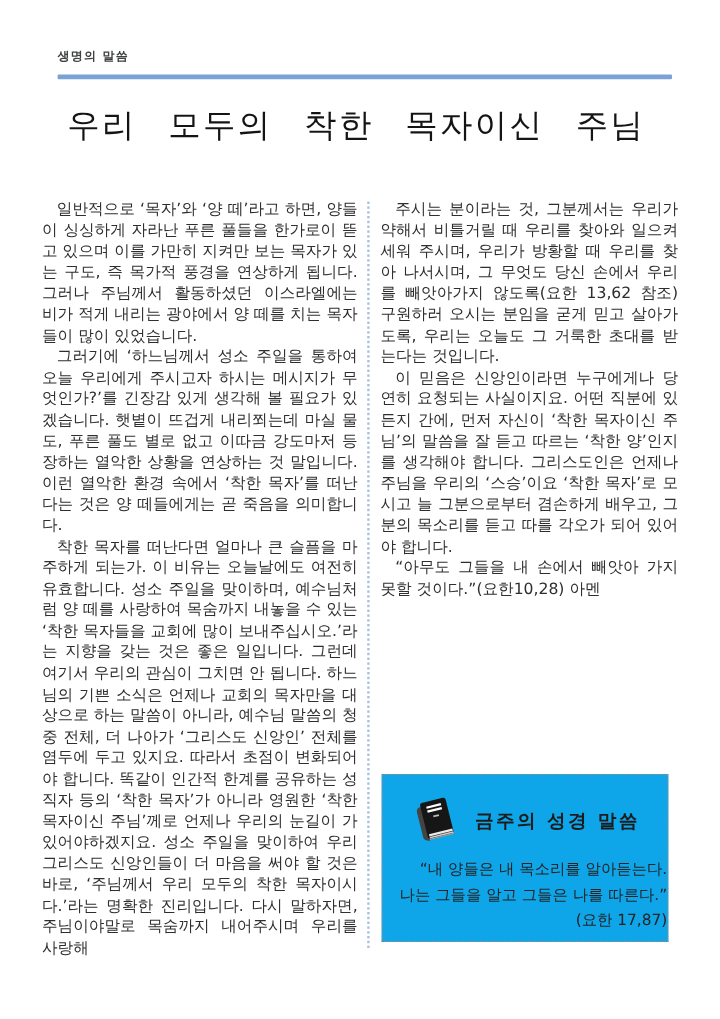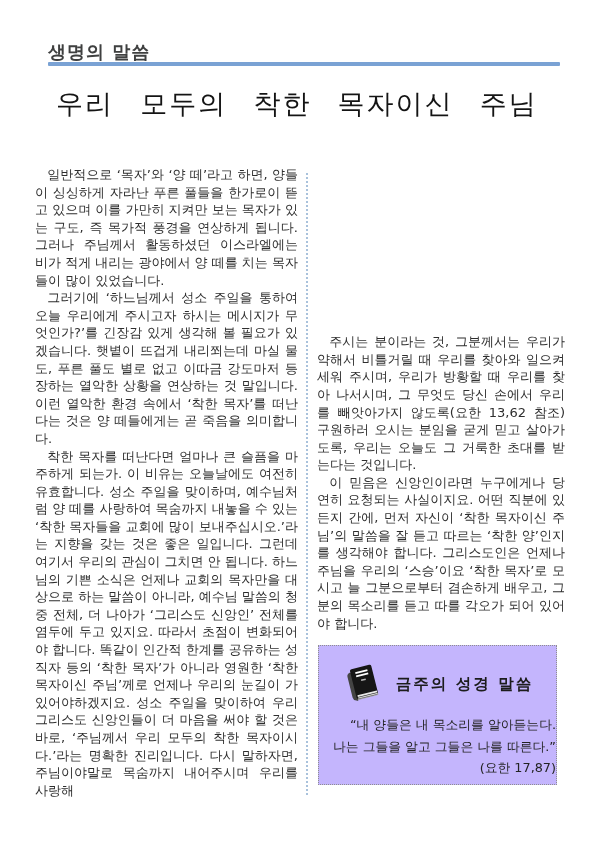--- a/index.html
+++ b/index.html
@@ -7,58 +7,58 @@
     position:relative;
     width:600px;height:849px;
     background:#ffffff;
     font-family:"DejaVu Sans","Liberation Sans",sans-serif;
     color:#2b2b2b;
     overflow:hidden;
   }
   
   .section-label{
     position:absolute;left:48px;top:40px;
-    font-size:18px;font-weight:bold;color:#3f4040;
+    font-size:10px;font-weight:bold;color:#3f4040;
     letter-spacing:1px;
   }
   .accent-rule{
     position:absolute;left:48px;top:62px;width:512px;height:4px;
     border-radius:1px;
   }
   .article-title{
     position:absolute;left:56px;top:86px;width:520px;
     font-family:Liberation Mono, monospace;
     font-size:27px;font-weight:500;color:#141414;
     letter-spacing:2px;word-spacing:8px;white-space:nowrap;
   }
   .byline{
     position:absolute;right:40px;top:137px;
     font-size:12.5px;color:#333;letter-spacing:0.5px;
   }
   .byline .author{font-weight:bold;color:#222;}
   
   .columns{
     position:absolute;left:35px;top:166px;width:530px;
-    display:flex;align-items:center;
+    display:flex;align-items:flex-start;
   }
   .col{
     font-size:13px;line-height:17.6px;
     text-align:justify;color:#2e2e2e;
   }
   .col p{margin:0;text-indent:0.95em;}
   .col-left{width:263px;padding-right:5px;}
   .col-divider{
     width:0;border-left:2px dotted #a9c2dc;
     margin:2px 3px 0 3px;height:622px;
   }
   .col-right{flex:1;padding-left:6px;}
   
   .verse-box{
     position:absolute;left:318px;top:645px;width:239px;height:140px;
-    border:1px dotted #8f8f8f;background:#c4b5fd;
+    border:1px dotted #8f8f8f;background:#0ea5e9;
     box-sizing:border-box;
   }
   .verse-head{
     display:flex;align-items:center;justify-content:center;
     margin-top:16px;gap:12px;
   }
   .bible-icon{width:42px;height:44px;flex:0 0 auto;}
   .verse-title{
     font-size:15.5px;font-weight:bold;color:#1c1c1c;letter-spacing:2px;
   }
@@ -81,20 +81,21 @@
   <div class="columns">
     <div class="col col-left">
       <p>일반적으로 ‘목자’와 ‘양 떼’라고 하면, 양들이 싱싱하게 자라난 푸른 풀들을 한가로이 뜯고 있으며 이를 가만히 지켜만 보는 목자가 있는 구도, 즉 목가적 풍경을 연상하게 됩니다. 그러나 주님께서 활동하셨던 이스라엘에는 비가 적게 내리는 광야에서 양 떼를 치는 목자들이 많이 있었습니다.</p>
       <p>그러기에 ‘하느님께서 성소 주일을 통하여 오늘 우리에게 주시고자 하시는 메시지가 무엇인가?’를 긴장감 있게 생각해 볼 필요가 있겠습니다. 햇볕이 뜨겁게 내리쬐는데 마실 물도, 푸른 풀도 별로 없고 이따금 강도마저 등장하는 열악한 상황을 연상하는 것 말입니다. 이런 열악한 환경 속에서 ‘착한 목자’를 떠난다는 것은 양 떼들에게는 곧 죽음을 의미합니다.</p>
       <p>착한 목자를 떠난다면 얼마나 큰 슬픔을 마주하게 되는가. 이 비유는 오늘날에도 여전히 유효합니다. 성소 주일을 맞이하며, 예수님처럼 양 떼를 사랑하여 목숨까지 내놓을 수 있는 ‘착한 목자들을 교회에 많이 보내주십시오.’라는 지향을 갖는 것은 좋은 일입니다. 그런데 여기서 우리의 관심이 그치면 안 됩니다. 하느님의 기쁜 소식은 언제나 교회의 목자만을 대상으로 하는 말씀이 아니라, 예수님 말씀의 청중 전체, 더 나아가 ‘그리스도 신앙인’ 전체를 염두에 두고 있지요. 따라서 초점이 변화되어야 합니다. 똑같이 인간적 한계를 공유하는 성직자 등의 ‘착한 목자’가 아니라 영원한 ‘착한 목자이신 주님’께로 언제나 우리의 눈길이 가 있어야하겠지요. 성소 주일을 맞이하여 우리 그리스도 신앙인들이 더 마음을 써야 할 것은 바로, ‘주님께서 우리 모두의 착한 목자이시다.’라는 명확한 진리입니다. 다시 말하자면, 주님이야말로 목숨까지 내어주시며 우리를 사랑해</p>
     </div>
     <div class="col-divider"></div>
     <div class="col col-right">
       <p>주시는 분이라는 것, 그분께서는 우리가 약해서 비틀거릴 때 우리를 찾아와 일으켜 세워 주시며, 우리가 방황할 때 우리를 찾아 나서시며, 그 무엇도 당신 손에서 우리를 빼앗아가지 않도록(요한 13,62 참조) 구원하러 오시는 분임을 굳게 믿고 살아가도록, 우리는 오늘도 그 거룩한 초대를 받는다는 것입니다.</p>
       <p>이 믿음은 신앙인이라면 누구에게나 당연히 요청되는 사실이지요. 어떤 직분에 있든지 간에, 먼저 자신이 ‘착한 목자이신 주님’의 말씀을 잘 듣고 따르는 ‘착한 양’인지를 생각해야 합니다. 그리스도인은 언제나 주님을 우리의 ‘스승’이요 ‘착한 목자’로 모시고 늘 그분으로부터 겸손하게 배우고, 그분의 목소리를 듣고 따를 각오가 되어 있어야 합니다.</p>
+      <p>“아무도 그들을 내 손에서 빼앗아 가지 못할 것이다.”(요한10,28) 아멘</p>
     </div>
   </div>
 
   <div class="verse-box">
     <div class="verse-head">
       <svg class="bible-icon" viewBox="0 0 44 46" aria-hidden="true">
         <g transform="rotate(-14 22 23)">
           <rect x="12" y="34" width="23" height="4" rx="1" fill="#9a9a9a"></rect>
           <path d="M11 8 q-3 1 -3 4 v22 q0 3 3 4 l2 1 V9 Z" fill="#444"></path>
           <rect x="12" y="5" width="23" height="32" rx="2" fill="#161616"></rect>

